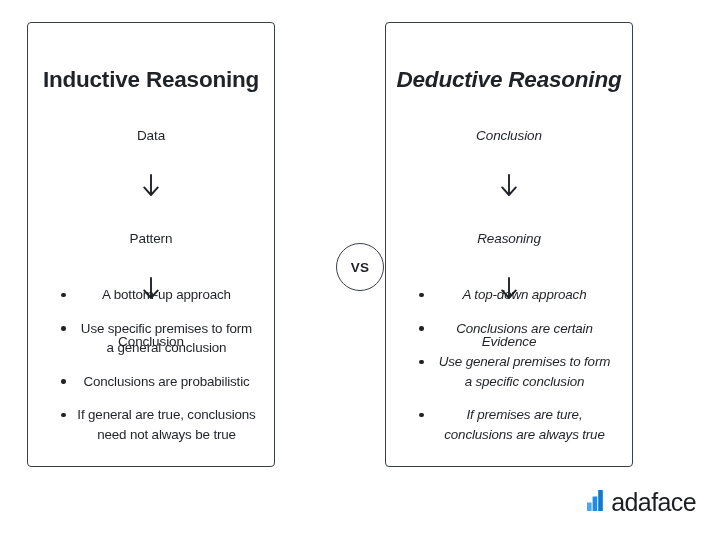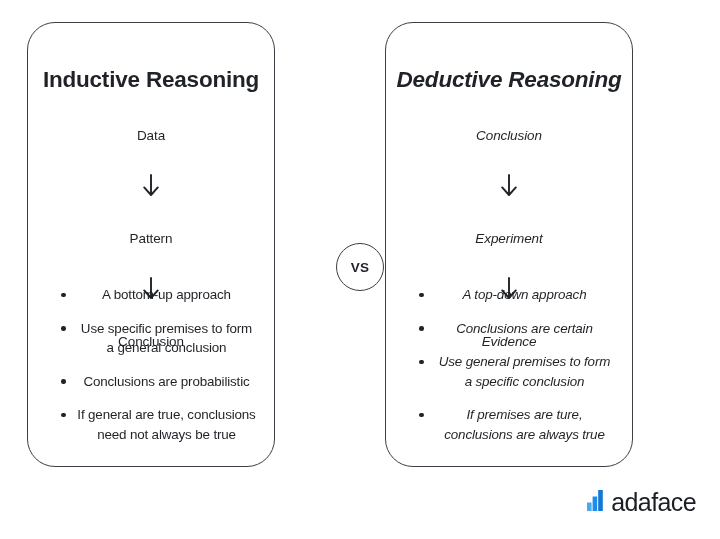--- a/index.html
+++ b/index.html
@@ -19,21 +19,21 @@
     background: #ffffff;
   }
 
   
   .card {
     position: absolute;
     top: 22px;
     width: 248px;
     height: 445px;
     border: 1.3px solid #3a3f45;
-    border-radius: 28px;
+    border-radius: 4px;
     background: #ffffff;
   }
   #card-left  { left: 27px;  }
   #card-right { left: 385px; font-style: italic; }
 
   .card-title {
     position: absolute;
     top: 44px;
     left: 0;
     width: 100%;
@@ -174,21 +174,21 @@
 
     <div class="card-title">Deductive Reasoning</div>
 
     <div class="flow">
       <span class="flow-term">Conclusion</span>
       <span class="flow-arrow">
         <svg width="18" height="26" viewBox="0 0 18 26" aria-hidden="true">
           <path d="M9 2 L9 21 M2.2 14.4 L9 22 L15.8 14.4" fill="none" stroke="#1f2226" stroke-width="1.9" stroke-linecap="round" stroke-linejoin="round"></path>
         </svg>
       </span>
-      <span class="flow-term">Experiment</span>
+      <span class="flow-term">Reasoning</span>
       <span class="flow-arrow">
         <svg width="18" height="26" viewBox="0 0 18 26" aria-hidden="true">
           <path d="M9 2 L9 21 M2.2 14.4 L9 22 L15.8 14.4" fill="none" stroke="#1f2226" stroke-width="1.9" stroke-linecap="round" stroke-linejoin="round"></path>
         </svg>
       </span>
       <span class="flow-term">Evidence</span>
     </div>
 
     <ul class="bullets">
       <li>A top-down approach</li>

